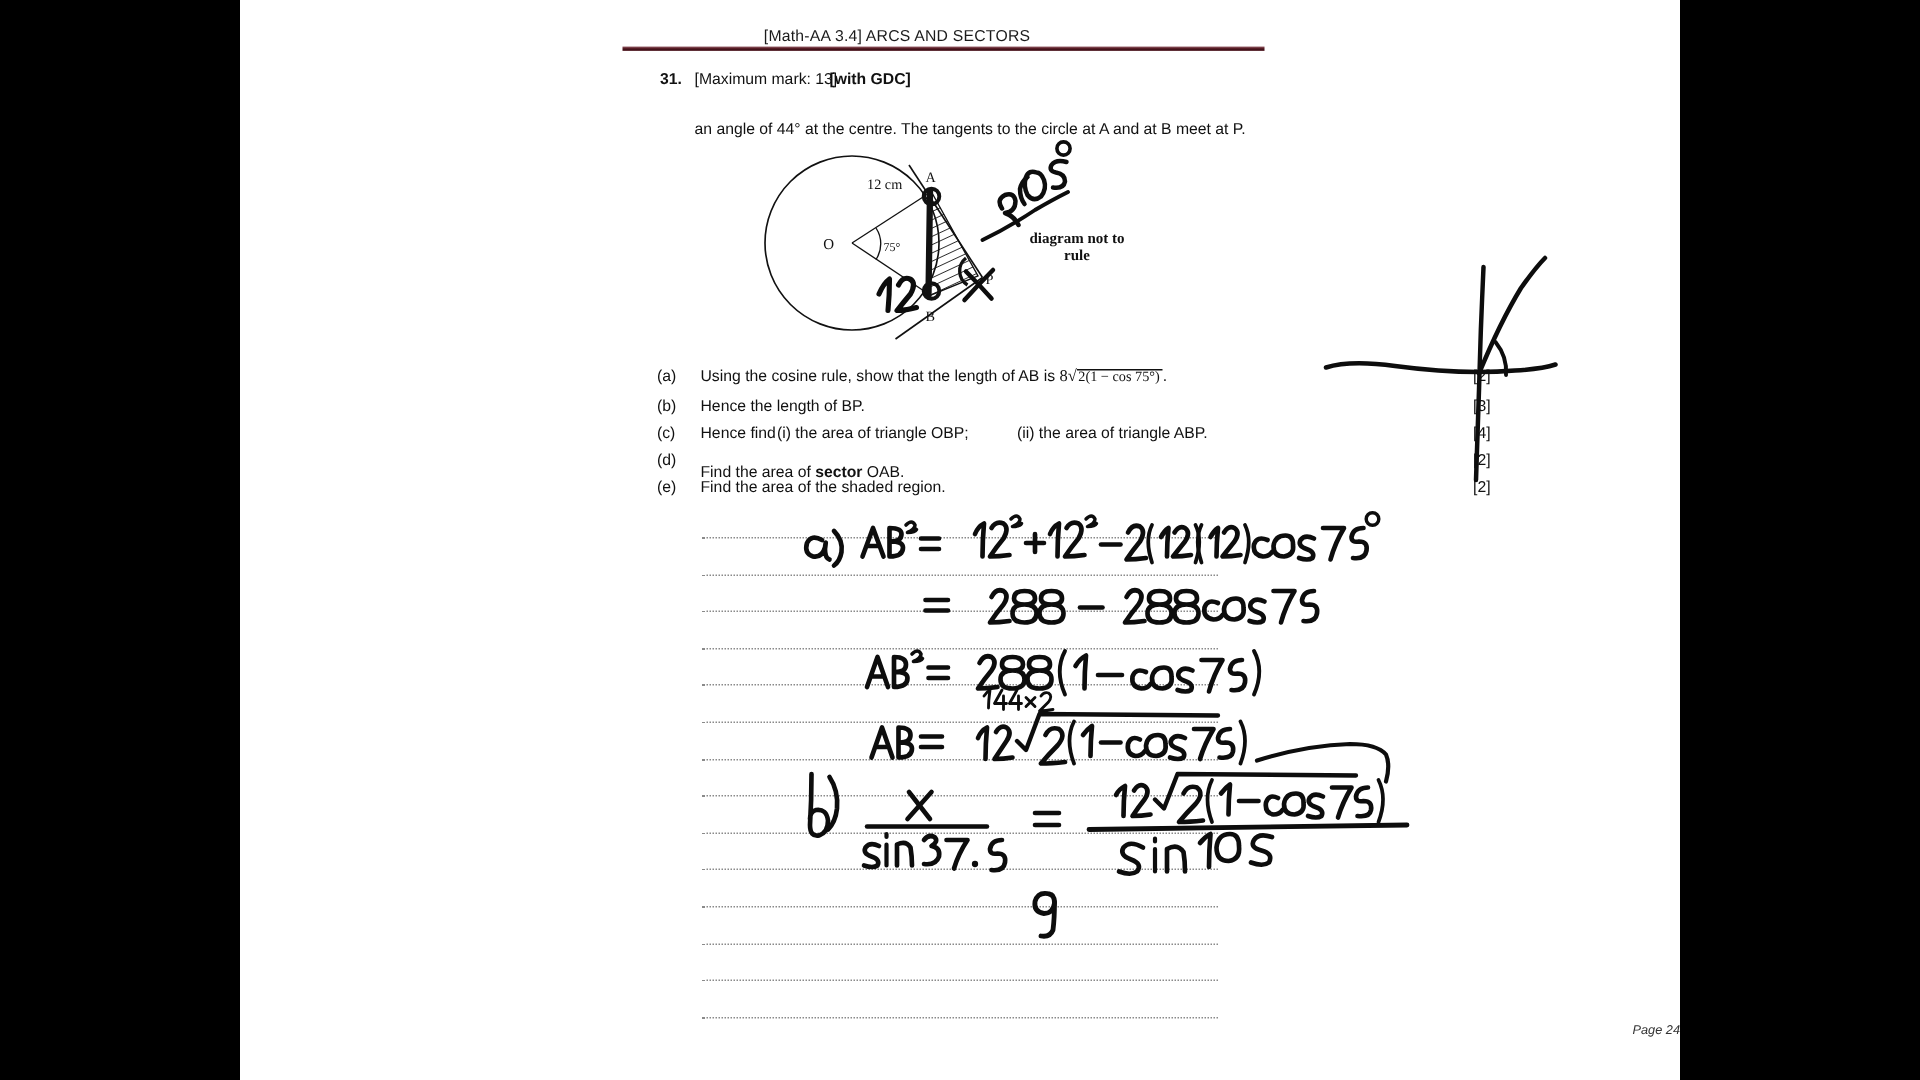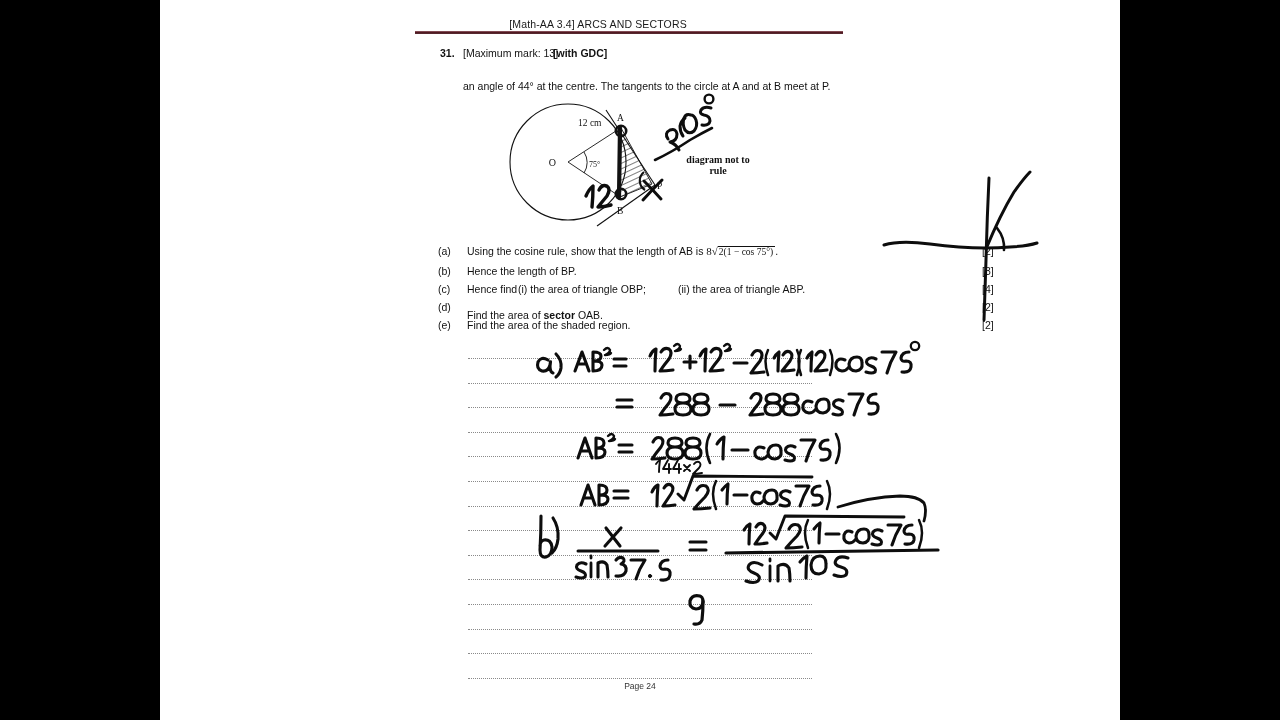--- a/index.html
+++ b/index.html
@@ -151,22 +151,23 @@
     height: 0;
     border-top: 1px dotted #8a8a8a;
   }
 
   
   .footer {
     position: absolute;
     left: 0;
     top: 681px;
     width: 960px;
-    text-align: center;
+    text-align: right;
     font-size: 8.5px;
+    font-style: italic;
     color: #333;
   }
 
   
   #handwriting {
     position: absolute;
     left: 0; top: 0;
     width: 1280px;
     height: 720px;
     pointer-events: none;

